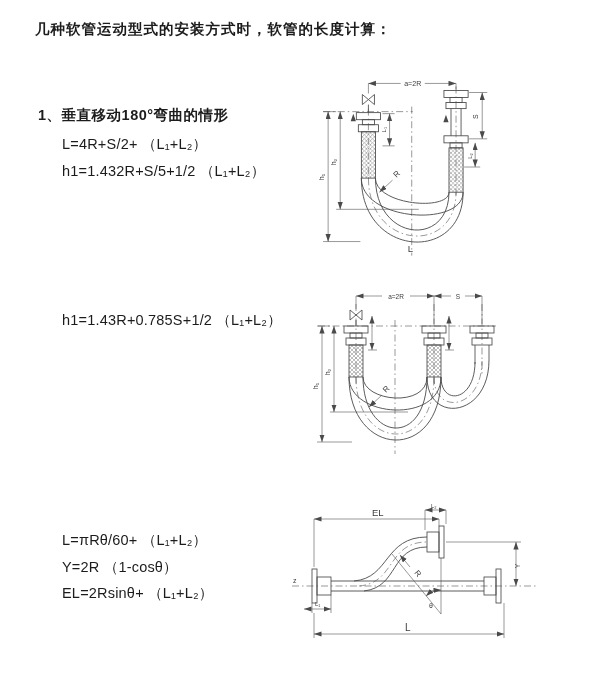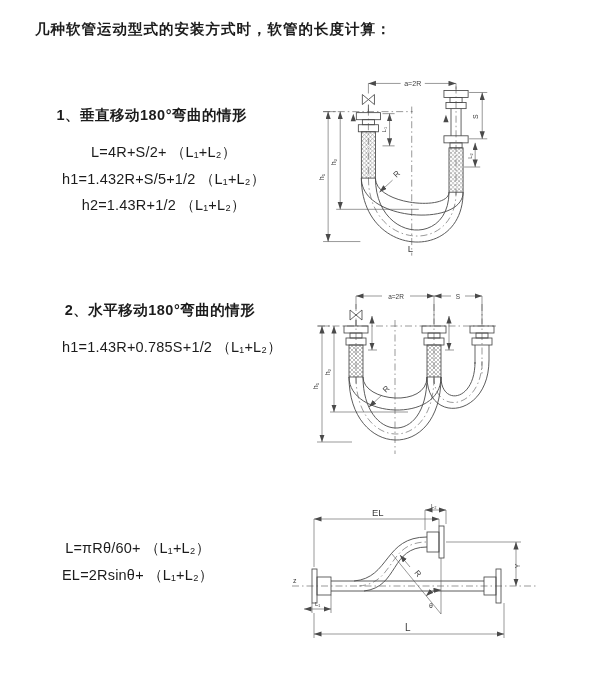--- a/index.html
+++ b/index.html
@@ -4,23 +4,23 @@
 <style>
   html,body{margin:0;padding:0;background:#fff;}
   .page{
     position:relative;width:600px;height:675px;background:#ffffff;overflow:hidden;
     font-family:"Liberation Sans","DejaVu Sans",sans-serif;color:#1c1c1c;
   }
   .title{
     position:absolute;left:35px;top:20px;font-size:14.5px;font-weight:600;
     letter-spacing:1px;white-space:nowrap;
   }
-  .section{position:absolute;left:38px;white-space:nowrap;text-align:center;}
+  .section{position:absolute;left:38px;white-space:nowrap;}
   .sec-heading{font-size:14.5px;font-weight:600;letter-spacing:0.5px;}
-  .formulas{margin-top:14px;padding-left:24px;}
+  .formulas{margin-top:6px;padding-left:24px;}
   .formula{font-size:14.5px;line-height:26.5px;letter-spacing:0.2px;font-weight:400;}
   #sec1{top:106px;}
   #sec2{top:301px;}
   #sec3{top:521px;}
   .diag{position:absolute;}
   #diag1{left:310px;top:68px;}
   #diag2{left:310px;top:283px;}
   #diag3{left:284px;top:498px;}
   svg{display:block;}
   svg text{font-family:"Liberation Sans","DejaVu Sans",sans-serif;fill:#3d3d3d;}
@@ -47,34 +47,33 @@
     </defs>
   </svg>
 
   <div class="title">几种软管运动型式的安装方式时，软管的长度计算：</div>
 
   <div class="section" id="sec1">
     <div class="sec-heading">1、垂直移动180°弯曲的情形</div>
     <div class="formulas">
       <div class="formula">L=4R+S/2+ （L₁+L₂）</div>
       <div class="formula">h1=1.432R+S/5+1/2 （L₁+L₂）</div>
-      <div class="formula">h2=1.43R+1/2 （L₁+L₂）</div>
     </div>
   </div>
 
   <div class="section" id="sec2">
-    <div class="sec-heading">2、水平移动180°弯曲的情形</div>
     <div class="formulas">
       <div class="formula">h1=1.43R+0.785S+1/2 （L₁+L₂）</div>
     </div>
   </div>
 
   <div class="section" id="sec3">
     <div class="formulas">
       <div class="formula">L=πRθ/60+ （L₁+L₂）</div>
+      <div class="formula">Y=2R （1-cosθ）</div>
       <div class="formula">EL=2Rsinθ+ （L₁+L₂）</div>
     </div>
   </div>
 
   <div class="diag" id="diag1">
     <svg width="282" height="192" viewBox="0 0 280 190">
 
       <g>
         <line class="thin" x1="58" y1="15" x2="90" y2="15" marker-start="url(#arr)"></line>
         <line class="thin" x1="114" y1="15" x2="145" y2="15" marker-end="url(#arr)"></line>

